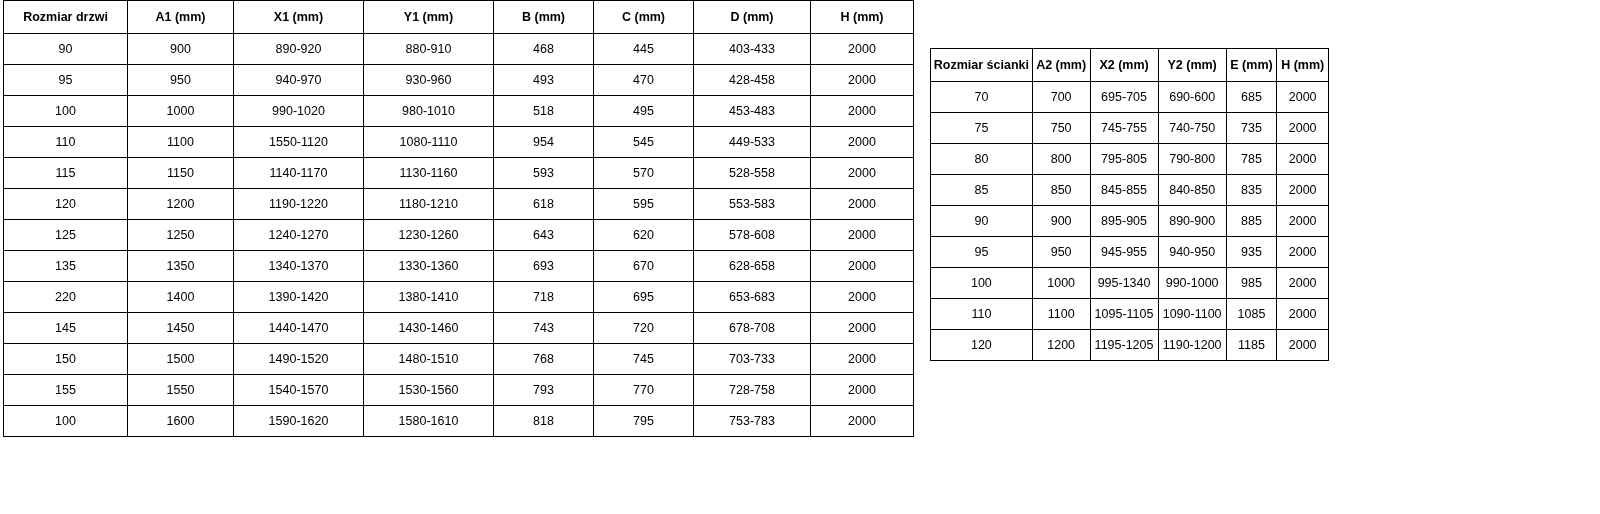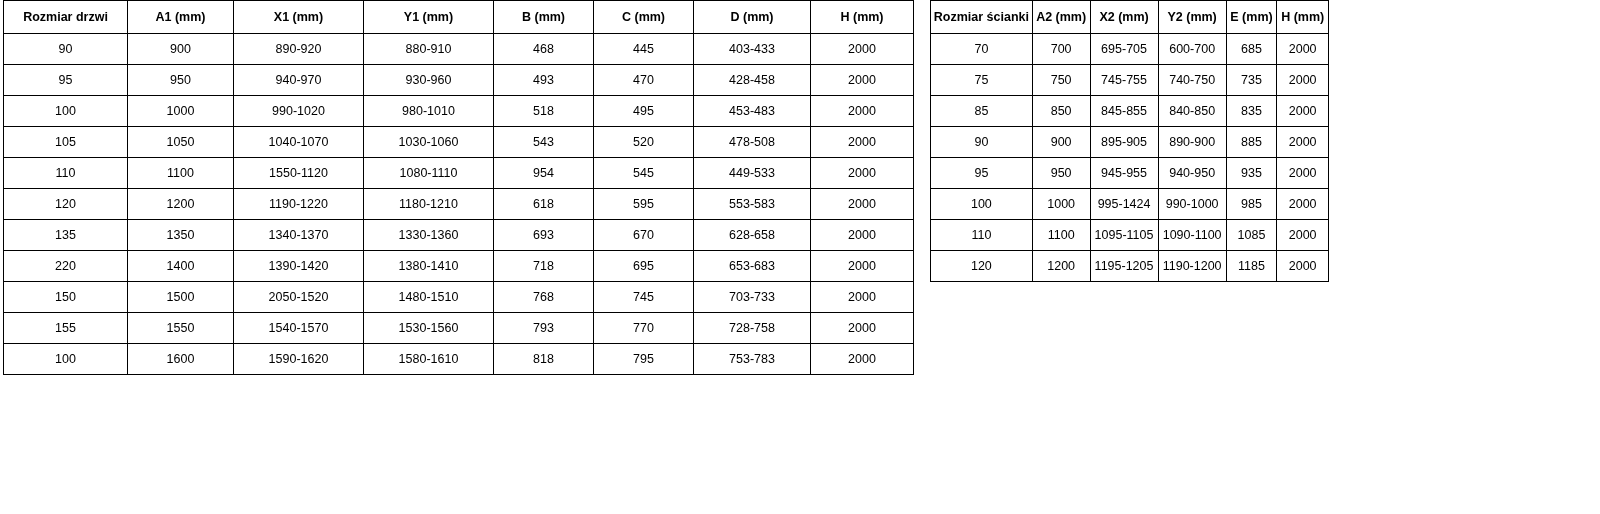--- a/index.html
+++ b/index.html
@@ -17,21 +17,21 @@
   .page {
     position: relative;
     width: 1329px;
     height: 514px;
   }
   .table-wrap {
     position: absolute;
     top: 0;
   }
   #doors-wrap { left: 3px; }
-  #walls-wrap { left: 930px; }
+  #walls-wrap { left: 930px; margin-top: 48px; }
 
   table.spec {
     border-collapse: collapse;
     table-layout: fixed;
   }
   table.spec th,
   table.spec td {
     border: 1px solid #000000;
     text-align: center;
     vertical-align: middle;
@@ -122,73 +122,93 @@
             <td>100</td>
             <td>1000</td>
             <td>990-1020</td>
             <td>980-1010</td>
             <td>518</td>
             <td>495</td>
             <td>453-483</td>
             <td>2000</td>
           </tr>
           <tr>
-            <td>105</td>
-            <td>1050</td>
-            <td>1040-1070</td>
-            <td>1030-1060</td>
-            <td>543</td>
-            <td>520</td>
-            <td>478-508</td>
-            <td>2000</td>
-          </tr>
-          <tr>
             <td>110</td>
             <td>1100</td>
             <td>1550-1120</td>
             <td>1080-1110</td>
             <td>954</td>
             <td>545</td>
             <td>449-533</td>
             <td>2000</td>
           </tr>
           <tr>
+            <td>115</td>
+            <td>1150</td>
+            <td>1140-1170</td>
+            <td>1130-1160</td>
+            <td>593</td>
+            <td>570</td>
+            <td>528-558</td>
+            <td>2000</td>
+          </tr>
+          <tr>
             <td>120</td>
             <td>1200</td>
             <td>1190-1220</td>
             <td>1180-1210</td>
             <td>618</td>
             <td>595</td>
             <td>553-583</td>
             <td>2000</td>
           </tr>
           <tr>
+            <td>125</td>
+            <td>1250</td>
+            <td>1240-1270</td>
+            <td>1230-1260</td>
+            <td>643</td>
+            <td>620</td>
+            <td>578-608</td>
+            <td>2000</td>
+          </tr>
+          <tr>
             <td>135</td>
             <td>1350</td>
             <td>1340-1370</td>
             <td>1330-1360</td>
             <td>693</td>
             <td>670</td>
             <td>628-658</td>
             <td>2000</td>
           </tr>
           <tr>
             <td>220</td>
             <td>1400</td>
             <td>1390-1420</td>
             <td>1380-1410</td>
             <td>718</td>
             <td>695</td>
             <td>653-683</td>
             <td>2000</td>
           </tr>
           <tr>
+            <td>145</td>
+            <td>1450</td>
+            <td>1440-1470</td>
+            <td>1430-1460</td>
+            <td>743</td>
+            <td>720</td>
+            <td>678-708</td>
+            <td>2000</td>
+          </tr>
+          <tr>
             <td>150</td>
             <td>1500</td>
-            <td>2050-1520</td>
+            <td>1490-1520</td>
             <td>1480-1510</td>
             <td>768</td>
             <td>745</td>
             <td>703-733</td>
             <td>2000</td>
           </tr>
           <tr>
             <td>155</td>
             <td>1550</td>
             <td>1540-1570</td>
@@ -230,33 +250,41 @@
             <th>Y2 (mm)</th>
             <th>E (mm)</th>
             <th>H (mm)</th>
           </tr>
       </thead>
       <tbody>
           <tr>
             <td>70</td>
             <td>700</td>
             <td>695-705</td>
-            <td>600-700</td>
+            <td>690-600</td>
             <td>685</td>
             <td>2000</td>
           </tr>
           <tr>
             <td>75</td>
             <td>750</td>
             <td>745-755</td>
             <td>740-750</td>
             <td>735</td>
             <td>2000</td>
           </tr>
           <tr>
+            <td>80</td>
+            <td>800</td>
+            <td>795-805</td>
+            <td>790-800</td>
+            <td>785</td>
+            <td>2000</td>
+          </tr>
+          <tr>
             <td>85</td>
             <td>850</td>
             <td>845-855</td>
             <td>840-850</td>
             <td>835</td>
             <td>2000</td>
           </tr>
           <tr>
             <td>90</td>
             <td>900</td>
@@ -269,21 +297,21 @@
             <td>95</td>
             <td>950</td>
             <td>945-955</td>
             <td>940-950</td>
             <td>935</td>
             <td>2000</td>
           </tr>
           <tr>
             <td>100</td>
             <td>1000</td>
-            <td>995-1424</td>
+            <td>995-1340</td>
             <td>990-1000</td>
             <td>985</td>
             <td>2000</td>
           </tr>
           <tr>
             <td>110</td>
             <td>1100</td>
             <td>1095-1105</td>
             <td>1090-1100</td>
             <td>1085</td>

